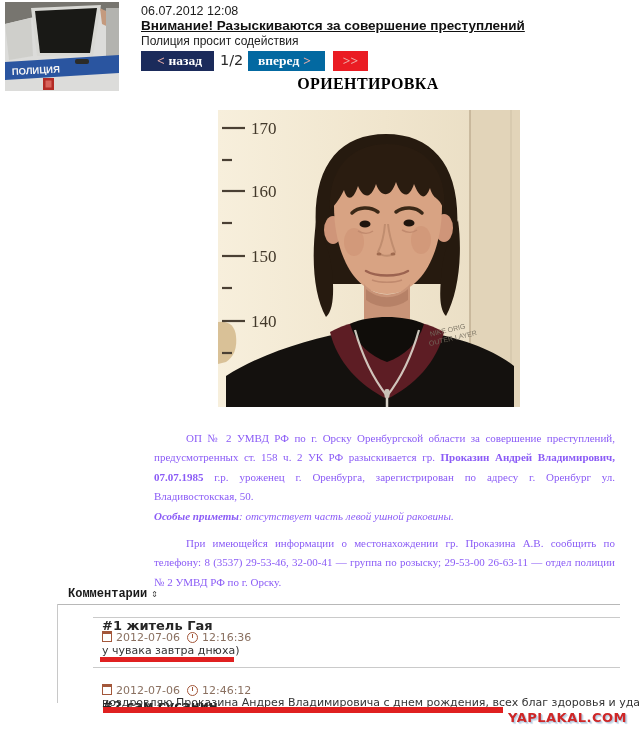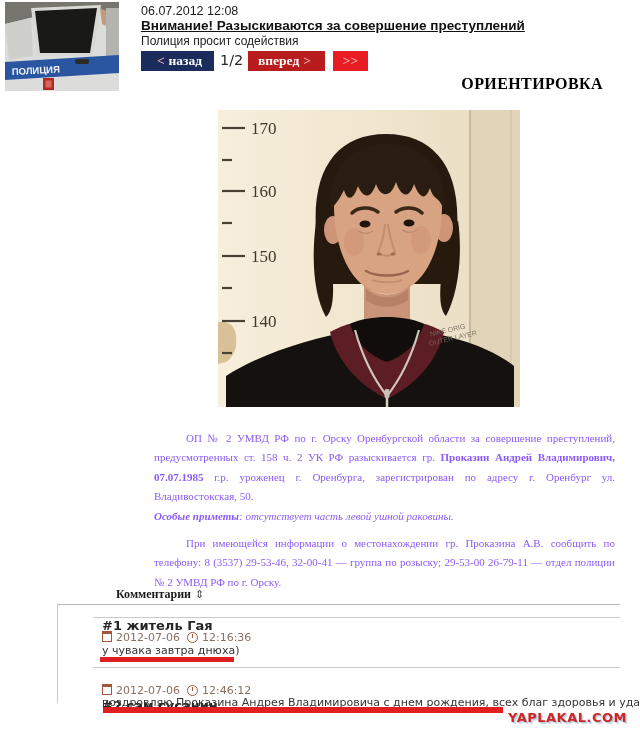--- a/index.html
+++ b/index.html
@@ -9,36 +9,36 @@
 
   
   .post-date{left:141px;top:4px;font-size:12.5px;color:#1c1c1c;}
   .post-title{left:141px;top:18px;font-size:13.5px;font-weight:bold;text-decoration:underline;color:#111;cursor:pointer;}
   .post-subtitle{left:141px;top:34px;font-size:12px;color:#222;}
 
   
   .btn{display:flex;align-items:center;justify-content:center;height:20px;
        color:#fff;font-family:"Liberation Serif",serif;font-weight:bold;font-size:13.5px;cursor:pointer;}
   .btn-back{left:141px;top:51px;width:73px;background:#1b2b5b;}
-  .btn-fwd{left:248px;top:51px;width:77px;background:#b91c1c;}
+  .btn-fwd{left:248px;top:51px;width:77px;background:#0369a1;}
   .btn-last{left:333px;top:51px;width:35px;background:#ea1c23;}
   .chev{color:#edb0aa;margin:0 4px;}
   .page-ind{left:220px;top:52px;font-size:14.5px;color:#2a2a2a;font-family:"DejaVu Sans",sans-serif;}
 
   
-  .doc-heading{left:133px;top:75px;width:470px;text-align:right;
+  .doc-heading{left:133px;top:75px;width:470px;text-align:center;
                font-family:"Liberation Serif",serif;font-weight:bold;font-size:16px;letter-spacing:.4px;color:#000;}
   .doc-par{font-family:"Liberation Serif",serif;font-size:11px;line-height:19.3px;
            width:461px;left:154px;text-align:justify;color:#8b5cf6;}
   .indent{text-indent:32px;}
   .mugshot-box{left:218px;top:110px;width:321px;height:297px;}
   .police-box{left:5px;top:2px;width:114px;height:89px;}
 
   
-  .c-title{left:68px;top:587px;font-family:Liberation Serif, serif;font-weight:bold;font-size:12px;color:#1a1a1a;margin-left:48px;}
+  .c-title{left:68px;top:587px;font-family:Liberation Mono, monospace;font-weight:bold;font-size:12px;color:#1a1a1a;}
   .sorter{font-weight:normal;font-size:11px;color:#444;margin-left:4px;}
   .hline{background:#b8b8b8;height:1px;}
   .vline{background:#c8c8c8;width:1px;}
   .c-name{font-family:"DejaVu Sans",sans-serif;font-weight:bold;font-size:13px;color:#262626;}
   .c-date{font-family:"DejaVu Sans",sans-serif;font-size:11px;color:#8a7060;}
   .c-text{font-family:"DejaVu Sans",sans-serif;font-size:11px;color:#333;white-space:nowrap;}
   .ico-cal{display:inline-block;width:8px;height:7px;border:1px solid #a3573a;border-top:3px solid #a3573a;
            margin-right:4px;vertical-align:-1px;}
   .ico-clock{display:inline-block;width:9px;height:9px;border:1px solid #a3573a;border-radius:50%;
              margin:0 4px 0 7px;vertical-align:-2px;position:relative;}
@@ -156,21 +156,21 @@
           <text x="209" y="231">OUTER LAYER</text>
         </g>
       </g>
     </svg>
   </div>
 
   <div class="abs doc-par indent" style="top:429px;"><span>ОП № 2 УМВД РФ по г. Орску Оренбургской области за совершение преступлений, предусмотренных ст. 158 ч. 2 УК РФ разыскивается гр. </span><b>Проказин Андрей Владимирович, 07.07.1985</b><span> г.р. уроженец г. Оренбурга, зарегистрирован по адресу г. Оренбург ул. Владивостокская, 50.</span></div>
 
   <div class="abs doc-par" style="top:507px;font-style:italic;"><b>Особые приметы</b><span>: отсутствует часть левой ушной раковины.</span></div>
 
-  <div class="abs doc-par indent" style="top:534px;">При имеющейся информации о местонахождении гр. Проказина А.В. сообщить по телефону: 8 (3537) 29-53-46, 32-00-41 — группа по розыску; 29-53-00 26-79-11 — отдел полиции № 2 УМВД РФ по г. Орску.</div>
+  <div class="abs doc-par indent" style="top:534px;">При имеющейся информации о местонахождении гр. Проказина А.В. сообщить по телефону: 8 (3537) 29-53-46, 32-00-41 — группа по розыску; 29-53-00 26-63-11 — отдел полиции № 2 УМВД РФ по г. Орску.</div>
 
   <div class="abs c-title"><span>Комментарии</span><span class="sorter">⇕</span></div>
   <div class="abs hline" style="left:57px;top:604px;width:563px;"></div>
   <div class="abs vline" style="left:57px;top:604px;height:99px;"></div>
   <div class="abs hline" style="left:93px;top:617px;width:527px;background:#cacaca;"></div>
 
   <div class="abs c-name" style="left:102px;top:618px;">#1 житель Гая</div>
   <div class="abs c-date" style="left:102px;top:631px;">
     <span class="ico-cal"></span><span>2012-07-06</span><span class="ico-clock"></span><span>12:16:36</span>
   </div>

